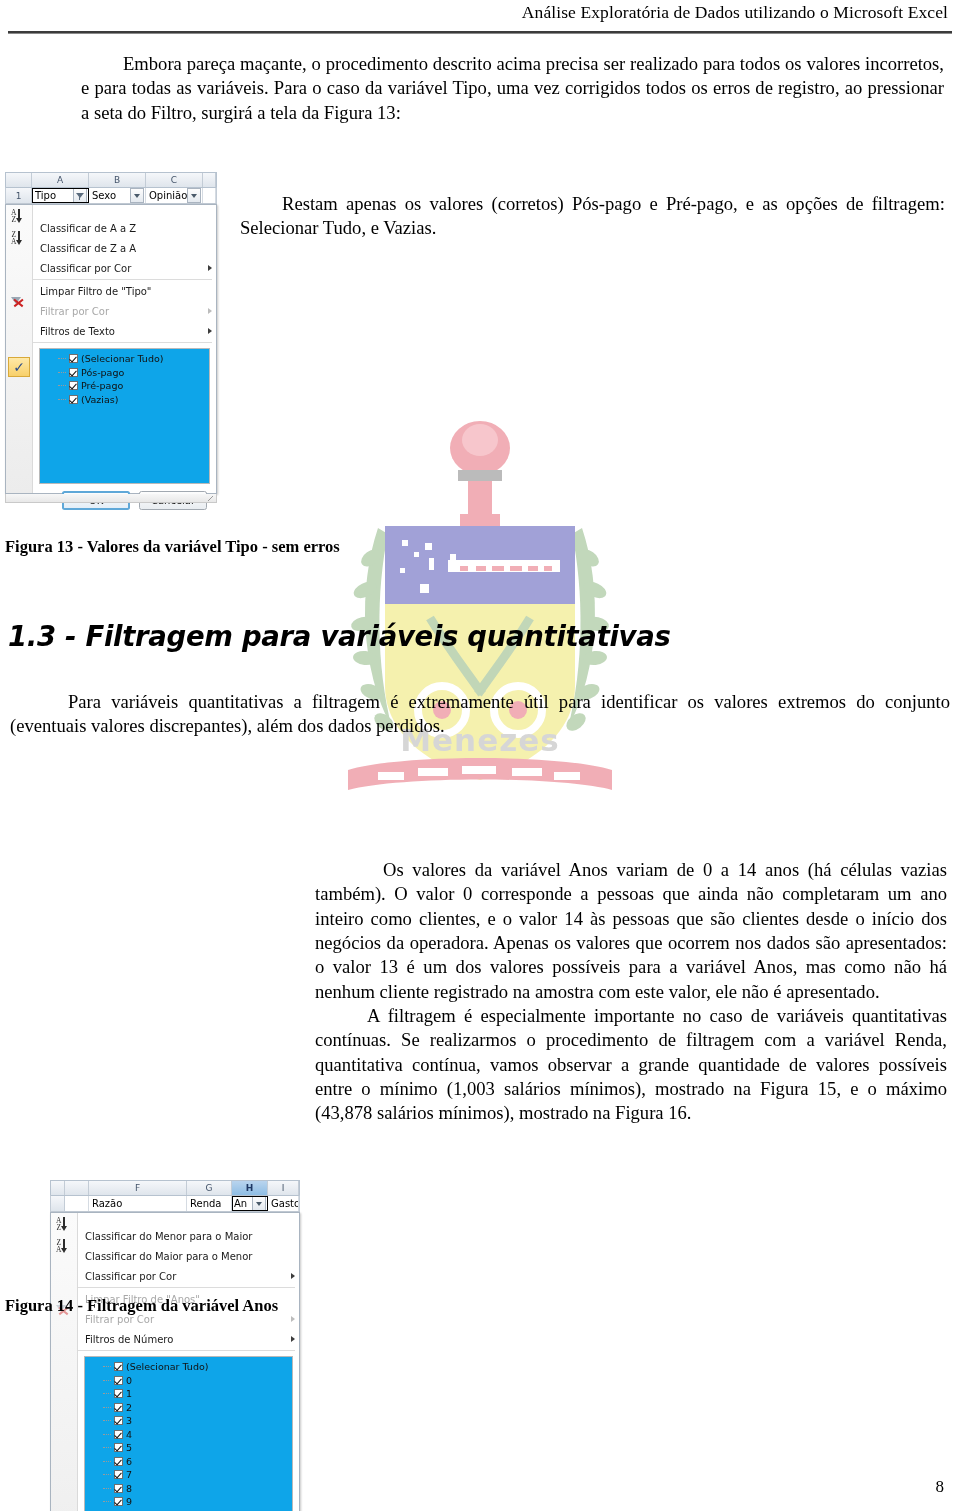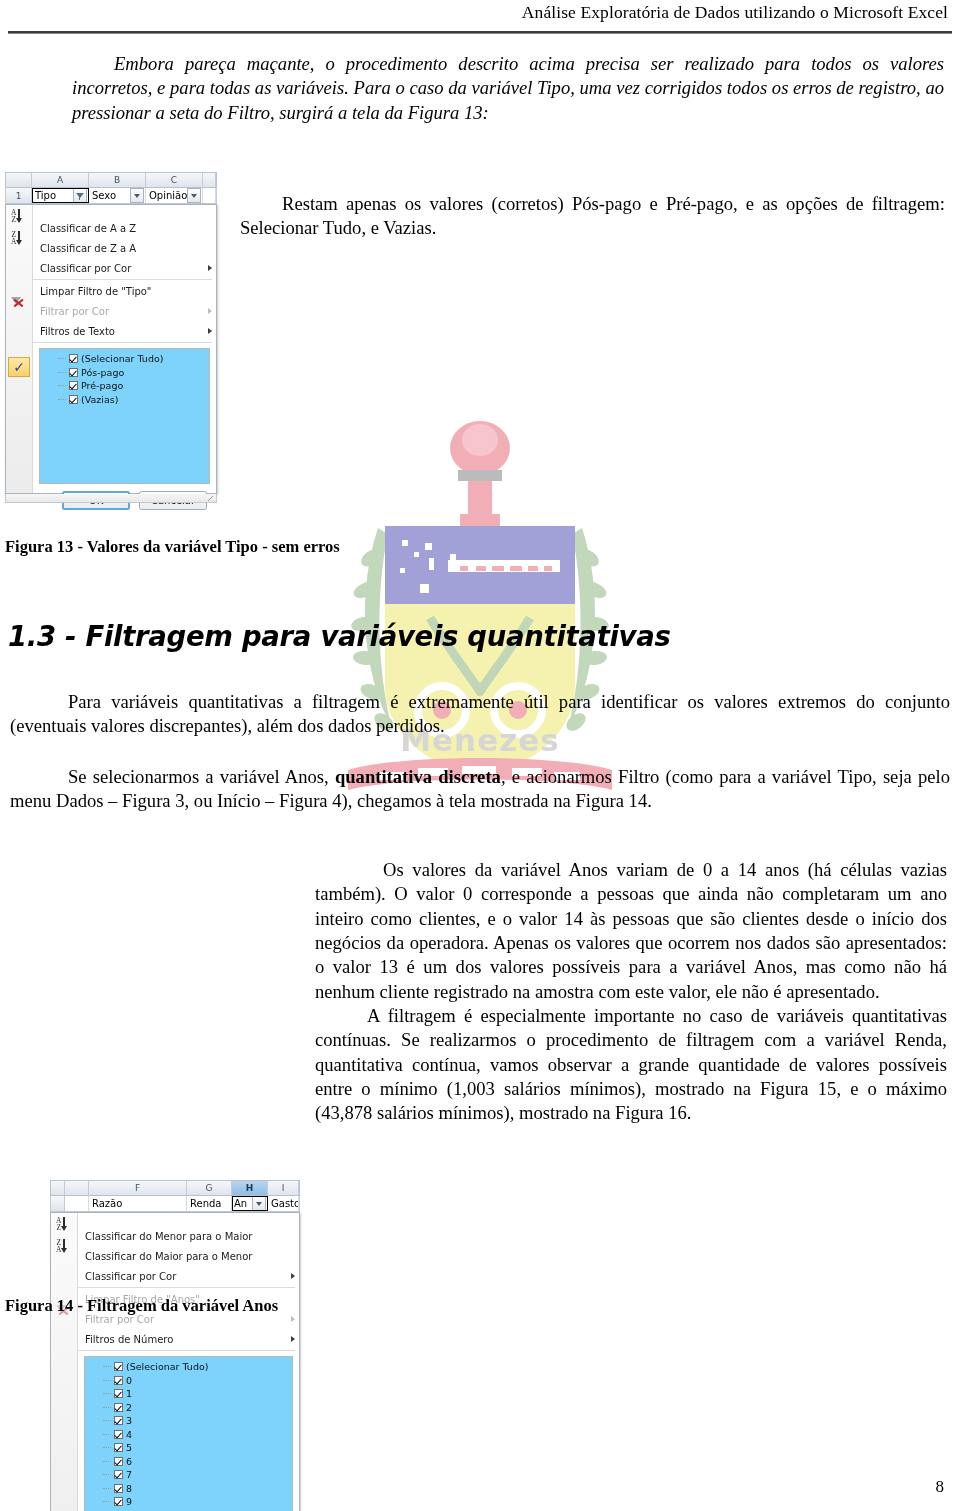--- a/index.html
+++ b/index.html
@@ -249,21 +249,21 @@
     display: flex; align-items: center; justify-content: center;
     color: #2a4c8a;
     font-size: 14px;
     line-height: 1;
   }
 
   
   .val-wrap { padding: 4px 6px 0 6px; }
   .val-list {
     border: 1px solid #b9b9b9;
-    background: #7dd3fc;
+    background: #0ea5e9;
     padding: 3px 0 3px 18px;
     overflow: hidden;
   }
   .val-item {
     display: flex; align-items: center;
     height: 13.5px;
     font-size: 9.5px;
     color: #111;
     white-space: nowrap;
     position: relative;
@@ -443,21 +443,21 @@
       <rect x="132" y="348" width="34" height="8"></rect>
       <rect x="182" y="350" width="30" height="8"></rect>
       <rect x="224" y="354" width="26" height="8"></rect>
     </g>
   </svg>
 </div>
 <div class="wm-name">
   <div>Menezes</div>
 </div>
 
-<div class="content" style="top:52px;left:72px;right:16px;z-index:2;font-style:italic;">
+<div class="content" style="top:52px;left:81px;right:16px;z-index:2;">
   <p class="body-text indent">Embora pareça maçante, o procedimento descrito acima precisa ser realizado para todos os valores incorretos, e para todas as variáveis. Para o caso da variável Tipo, uma vez corrigidos todos os erros de registro, ao pressionar a seta do Filtro, surgirá a tela da Figura 13:</p>
 </div>
 
 <div class="float-block xl" style="left:5px; top:172px; width:212px;">
 
   <div class="xl-colhead">
     <div class="cell" style="width:26px;"></div>
     <div class="cell" style="width:57px;">A</div>
     <div class="cell" style="width:57px;">B</div>
     <div class="cell" style="width:57px;">C</div>
@@ -559,23 +559,20 @@
 <div class="float-block" style="left:240px; top:192px; width:705px;">
   <p class="body-text indent">Restam apenas os valores (corretos) Pós-pago e Pré-pago, e as opções de filtragem: Selecionar Tudo, e Vazias.</p>
 </div>
 
 <div class="caption" style="left:5px; top:537px;">Figura 13 - Valores da variável Tipo - sem erros</div>
 
 <div class="section-heading" style="left:8px; top:620px;">1.3 - Filtragem para variáveis quantitativas</div>
 
 <div class="float-block" style="left:10px; top:690px; width:940px;">
   <p class="body-text indent" style="text-indent:58px;">Para variáveis quantitativas a filtragem é extremamente útil para identificar os valores extremos do conjunto (eventuais valores discrepantes), além dos dados perdidos.</p>
-  <p class="body-text" style="margin-top:26px;text-indent:58px;">
-    <span>Se selecionarmos a variável Anos, </span><b>quantitativa discreta</b><span>, e acionarmos Filtro (como para a variável Tipo, seja pelo menu Dados – Figura 3, ou Início – Figura 4), chegamos à tela mostrada na Figura 14.</span>
-  </p>
 </div>
 
 <div class="float-block xl" style="left:50px; top:849px; width:250px;">
 
   <div class="xl-colhead">
     <div class="cell" style="width:14px;"></div>
     <div class="cell" style="width:24px;"></div>
     <div class="cell" style="width:98px;">F</div>
     <div class="cell" style="width:45px;">G</div>
     <div class="cell sel" style="width:36px;">H</div>

